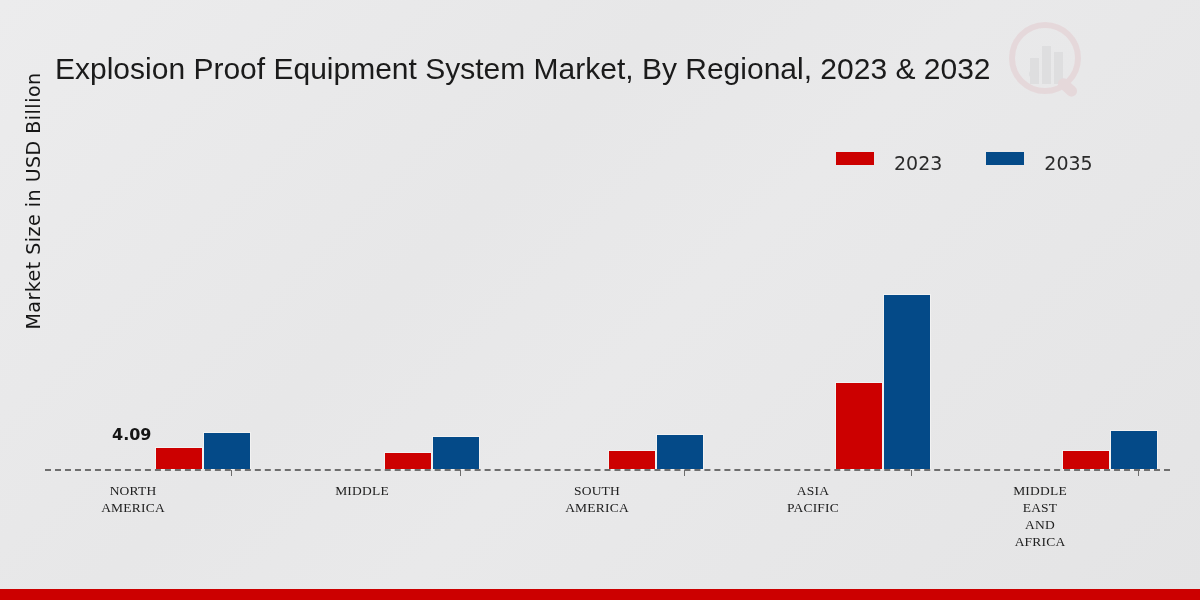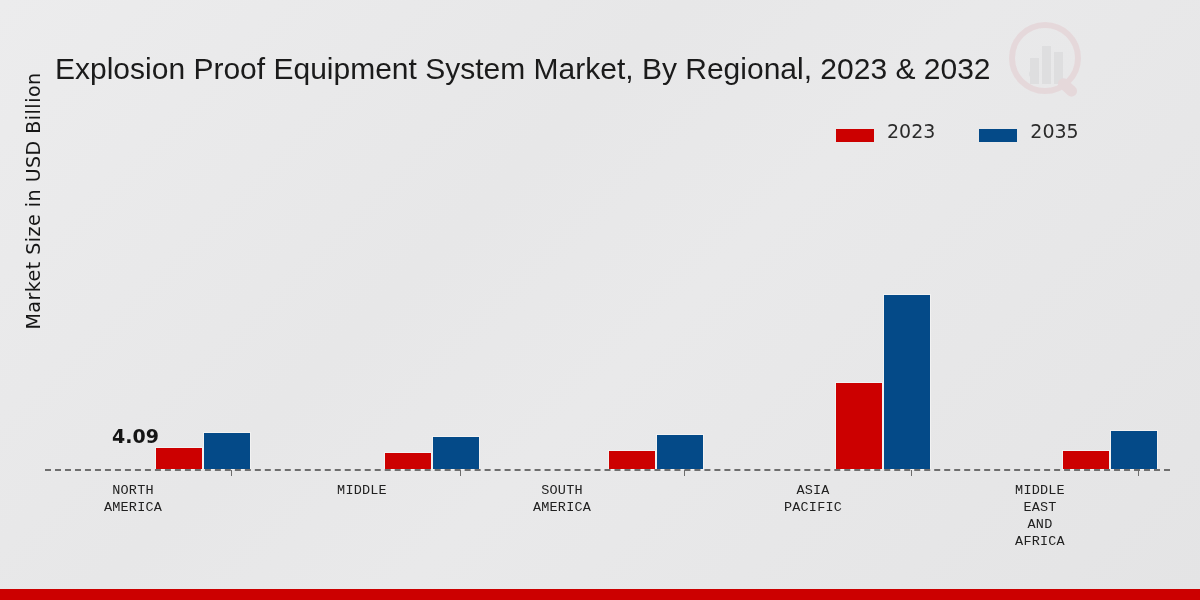--- a/index.html
+++ b/index.html
@@ -52,22 +52,23 @@
   #legend {
     position: absolute;
     left: 836px;
     top: 120px;
     display: flex;
     align-items: center;
     gap: 44px;
   }
   .legend-item {
     display: flex;
-    align-items: flex-end;
-    gap: 13px;
+    align-items: flex-start;
+    gap: 20px;
+    margin-top: 32px;
   }
   .legend-swatch {
     width: 38px;
     height: 13px;
     display: block;
   }
   .legend-label {
     font-size: 19px;
     color: #2b2b2b;
     font-family: "DejaVu Sans", sans-serif;
@@ -122,21 +123,21 @@
     display: block;
     width: 48px;
     border: 1px solid #f2f2f2;
     box-sizing: border-box;
   }
   .bar.b2023 { background: #cc0000; }
   .bar.b2032 { background: #044a88; }
 
   .bar-value {
     position: absolute;
-    font-size: 19px;
+    font-size: 16px;
     font-weight: bold;
     color: #151515;
     white-space: nowrap;
     font-family: "DejaVu Sans", sans-serif;
   }
 
   .tick {
     position: absolute;
     top: 310px;
     width: 1px;
@@ -145,21 +146,21 @@
   }
 
   .cat-label {
     position: absolute;
     top: 482px;
     font-size: 13.5px;
     line-height: 17px;
     color: #212121;
     text-align: center;
     white-space: pre-line;
-    font-family: Liberation Mono, monospace;
+    font-family: Liberation Serif, serif;
     letter-spacing: 0.2px;
   }
 
   
   #bottom-band {
     position: absolute;
     left: 0;
     bottom: 0;
     width: 1200px;
     height: 11px;
@@ -241,21 +242,21 @@
 
   </div>
 
   <div class="bar-value" style="left:112px; top:425px">4.09</div>
 
   <div id="baseline"></div>
 
   <div class="cat-label" style="left:68px; width:130px">NORTH
 AMERICA</div>
   <div class="cat-label" style="left:297px; width:130px">MIDDLE</div>
-  <div class="cat-label" style="left:497px; width:130px">SOUTH
+  <div class="cat-label" style="left:532px; width:130px">SOUTH
 AMERICA</div>
   <div class="cat-label" style="left:748px; width:130px">ASIA
 PACIFIC</div>
   <div class="cat-label" style="left:975px; width:130px">MIDDLE
 EAST
 AND
 AFRICA</div>
 
   <div id="bottom-band"></div>
 

